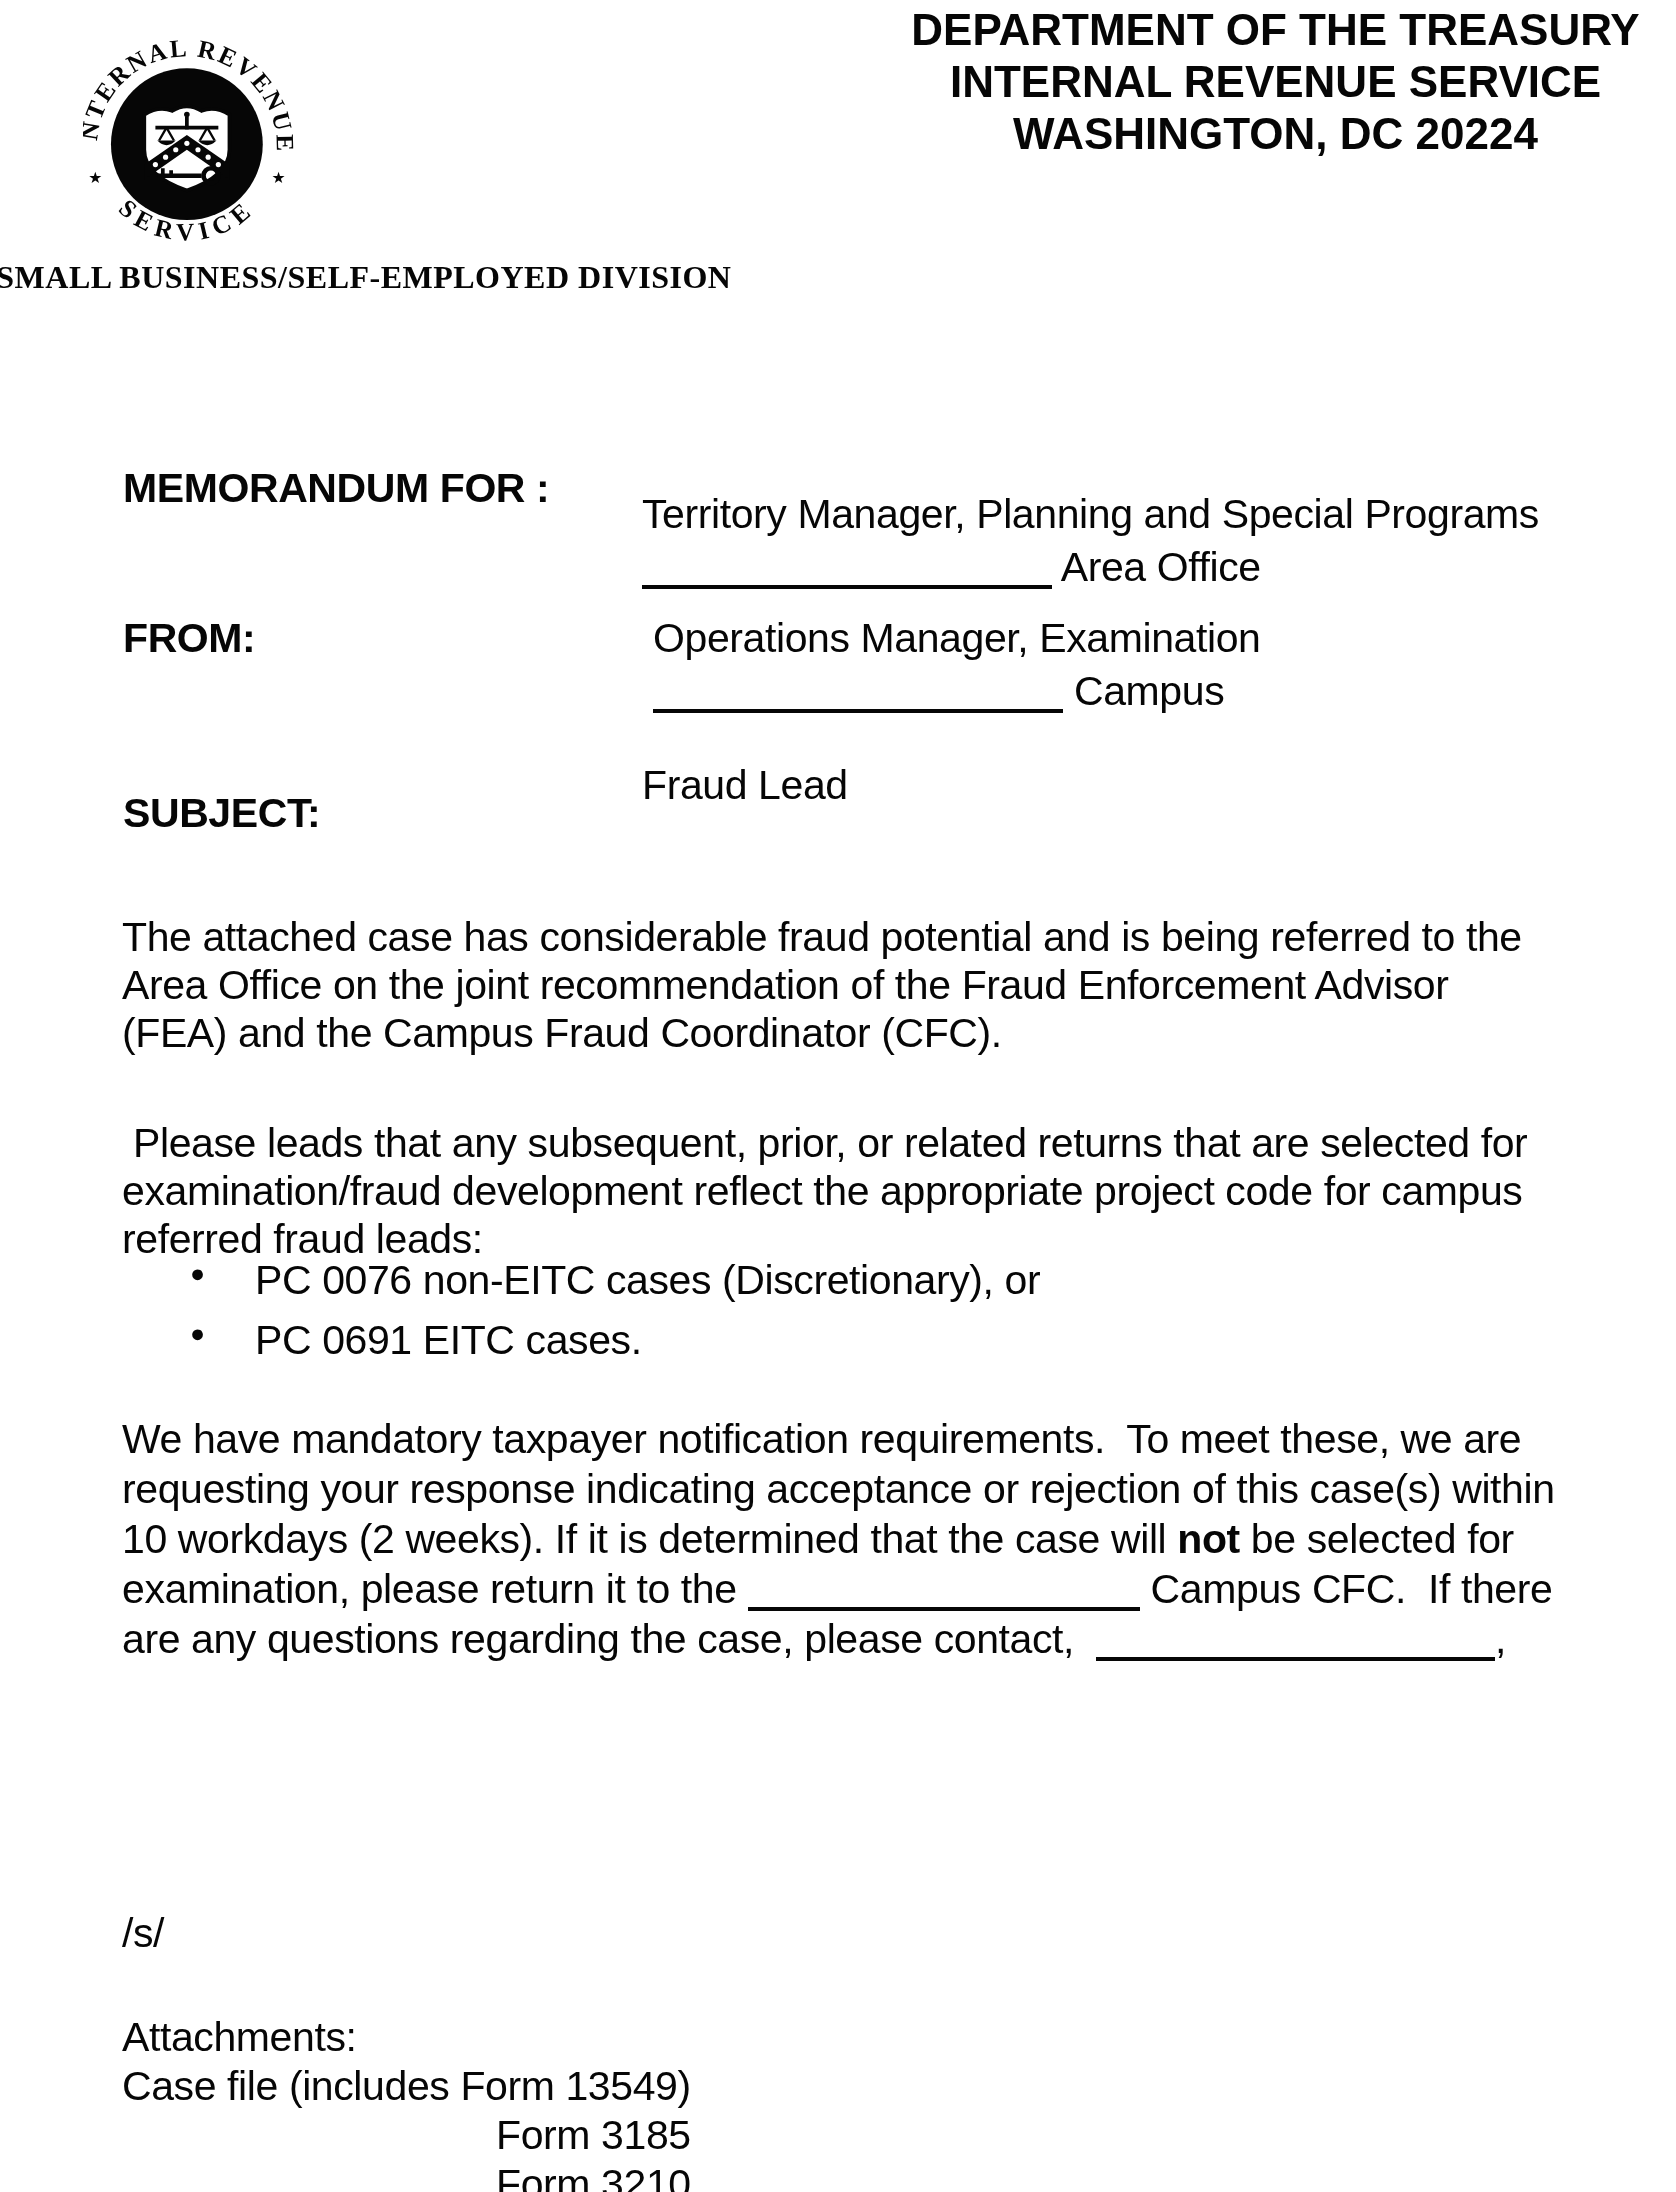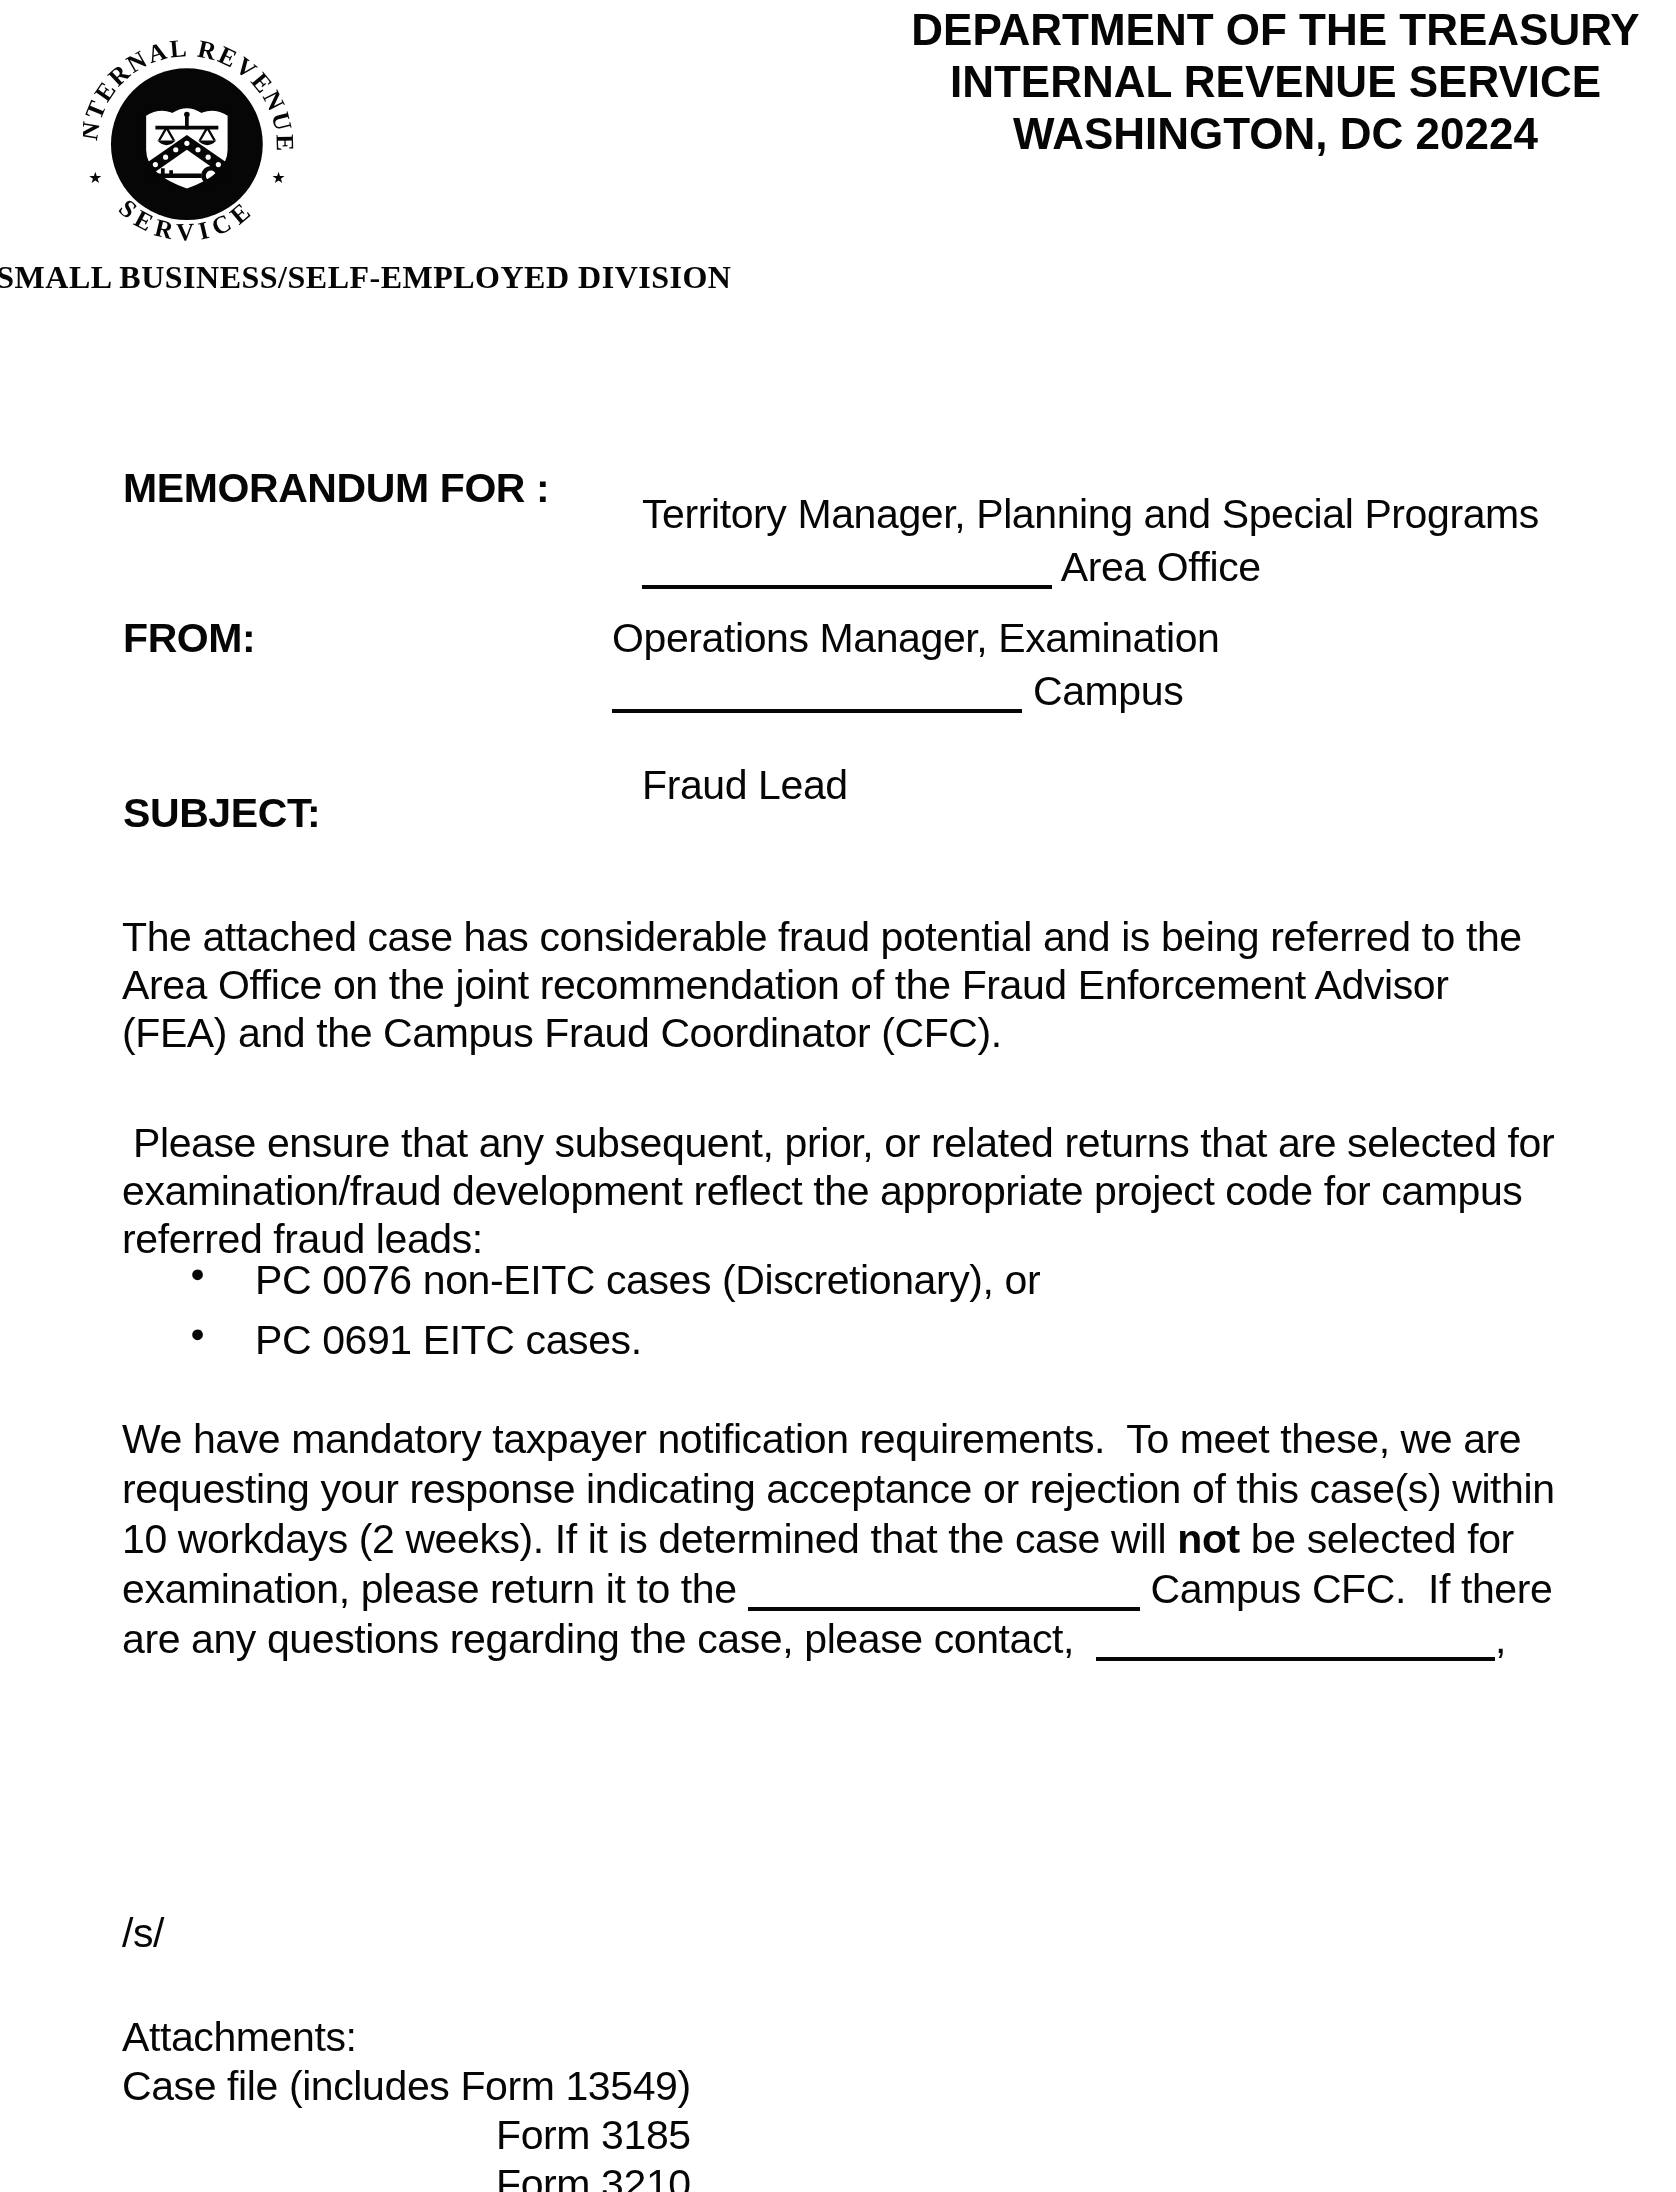--- a/index.html
+++ b/index.html
@@ -80,38 +80,38 @@
 
   <div class="abs division" style="left:-3.7px;top:259px">SMALL BUSINESS/SELF-EMPLOYED DIVISION</div>
 
   <div class="abs memo-label" style="left:123px;top:462px">MEMORANDUM FOR :</div>
   <div class="abs memo-val" style="left:642px;top:488px">
       <div class="ln">Territory Manager, Planning and Special Programs</div>
       <div class="ln"><span class="blank" style="width: 410px;"></span> Area Office</div>
     </div>
 
   <div class="abs memo-label" style="left:123px;top:612px">FROM:</div>
-  <div class="abs memo-val" style="left:612px;top:612px">
+  <div class="abs memo-val" style="left:653px;top:612px">
       <div class="ln">Operations Manager, Examination</div>
       <div class="ln"><span class="blank" style="width: 410px;"></span> Campus</div>
     </div>
 
   <div class="abs memo-label" style="left:123px;top:787px">SUBJECT:</div>
   <div class="abs memo-val" style="left:642px;top:759px">
       <div class="ln">Fraud Lead</div>
     </div>
 
   <div class="abs body" style="left:122px;top:913px">
       <div class="ln">The attached case has considerable fraud potential and is being referred to the</div>
       <div class="ln">Area Office on the joint recommendation of the Fraud Enforcement Advisor</div>
       <div class="ln">(FEA) and the Campus Fraud Coordinator (CFC).</div>
     </div>
 
   <div class="abs body" style="left:122px;top:1119px">
-      <div class="ln"> Please ensure that any subsequent, prior, or related returns that are selected for</div>
+      <div class="ln"> Please leads that any subsequent, prior, or related returns that are selected for</div>
       <div class="ln">examination/fraud development reflect the appropriate project code for campus</div>
       <div class="ln">referred fraud leads:</div>
     </div>
 
   <div class="abs body" style="left:122px;top:1250px">
       <div class="ln bullet-ln"><span class="dot">●</span>PC 0076 non-EITC cases (Discretionary), or</div>
       <div class="ln bullet-ln"><span class="dot">●</span>PC 0691 EITC cases.</div>
     </div>
 
   <div class="abs body" style="left:122px;top:1414px">

